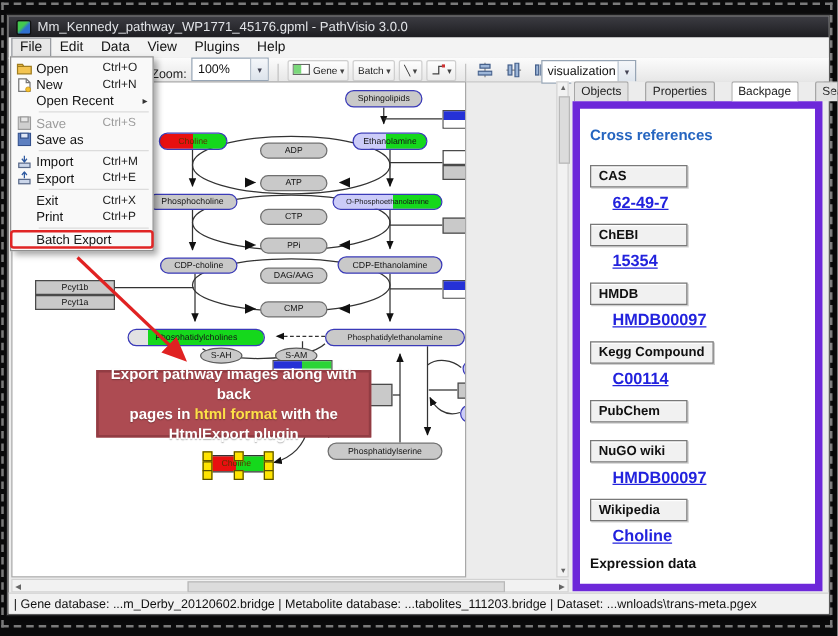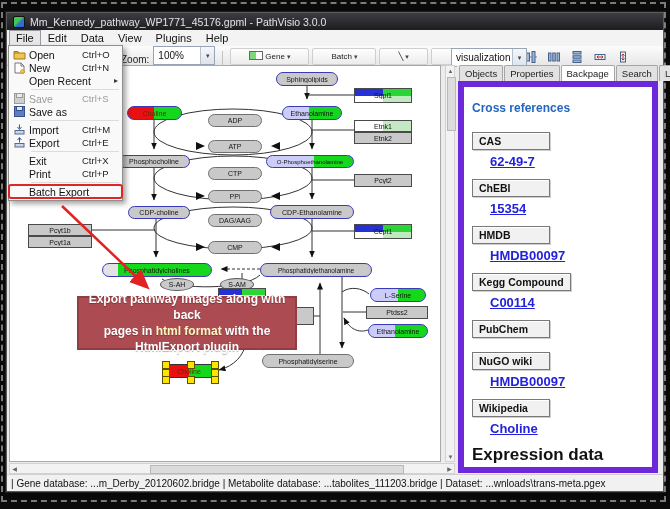--- a/index.html
+++ b/index.html
@@ -25,76 +25,76 @@
        background:linear-gradient(#fcfcfc,#e7e7e7);border-bottom:1px solid #c7c7c7;
        display:flex;align-items:flex-end;font-size:10px;gap:4px;padding-left:4px;color:#333}
   .tspacer{width:106px;flex:0 0 auto}
   .tlabel{font-size:10px;color:#222}
   .combo{background:#fff;border:1px solid #97a5b5;height:19px;display:flex;align-items:center;
        font-size:10px;padding-left:4px;box-sizing:border-box;color:#111}
   .combo .arrow{margin-left:auto;width:13px;align-self:stretch;display:flex;align-items:center;
        justify-content:center;font-size:7px;color:#445;border-left:1px solid #b7c1cd;
        background:linear-gradient(#f5f7fa,#dde4ec)}
   .zoomc{width:62px}
-  .visc{position:absolute;left:444px;top:2px;width:76px}
-  .tbtn{height:15px;display:flex;align-items:center;gap:2px;padding:0 18px;border:1px solid #cfcfcf;
+  .visc{position:absolute;left:426px;top:2px;width:76px}
+  .tbtn{height:15px;display:flex;align-items:center;gap:2px;padding:0 3px;border:1px solid #cfcfcf;
        border-radius:2px;background:linear-gradient(#fefefe,#ececec);font-size:8px;color:#222}
   .tbtn .caret{font-size:7px;color:#444}
   .tsep{width:1px;height:14px;background:#c2c2c2;margin:0 3px;flex:0 0 auto}
   .aibtn{width:16px;height:15px;display:flex;align-items:center;justify-content:center;border-radius:2px}
   
   .canvas-col{position:absolute;left:2px;top:52px;width:446px;height:397px}
-  .canvas{position:absolute;left:0;top:0;width:432px;height:397px;background:#fff;
+  .canvas{position:absolute;left:0;top:0;width:364px;height:397px;background:#fff;
        border:1px solid #a8a8a8;box-sizing:border-box;overflow:hidden}
   .edges{position:absolute;left:0;top:0;z-index:1}
   .node{position:absolute;display:flex;align-items:center;justify-content:center;
        font-size:7px;color:#141414;box-sizing:border-box;border:1px solid #707070;z-index:2;text-align:center}
   .nlabel{position:relative;z-index:4;white-space:nowrap;overflow:hidden}
   .pill,.pill2{border-radius:7px;background:#c9c9c9}
   .generect{background:#c9c9c9;border-color:#4a4a4a}
   .generow{border-color:#4a4a4a}
   .gene2row{border-color:#4a4a4a;background:#fff}
   .g2top{position:absolute;left:0;top:0;right:0;height:50%;
        background:linear-gradient(90deg,#2531d6 0 50%,#2bd437 50%)}
   .g2bot{position:absolute;left:0;bottom:0;right:0;height:50%;
        background:linear-gradient(90deg,#ffffff 0 50%,#bfe9bf 50%)}
   .oval{border-radius:50%;background:#c9c9c9;border-color:#5a5a5a}
   .selrect{border:1px solid #333}
   .handle{position:absolute;width:6px;height:6px;background:#ffe400;border:1px solid #5a5200;z-index:6}
   .callout{position:absolute;left:67px;top:230px;width:220px;height:54px;background:#ad4b52;
        border:2px solid #923c43;box-sizing:border-box;z-index:10;color:#fff;font-weight:bold;
        font-size:12px;line-height:16px;text-align:center;display:flex;flex-direction:column;
        justify-content:center;text-shadow:0 1px 1px rgba(0,0,0,.3)}
-  .callout .hl{color:#fef9c3}
+  .callout .hl{color:#fde047}
   
   .vscroll{position:absolute;left:436px;top:0;width:10px;height:397px;background:#f2f2f2;
        border:1px solid #d2d2d2;box-sizing:border-box}
   .hscroll{position:absolute;left:2px;top:450px;width:446px;height:11px;background:#f2f2f2;
        border:1px solid #d2d2d2;box-sizing:border-box}
   .sarrow{position:absolute;font-size:6px;color:#666;width:9px;height:9px;display:flex;
        align-items:center;justify-content:center}
   .vthumb{position:absolute;left:1px;top:11px;width:7px;height:52px;background:#dcdcdc;border:1px solid #b8b8b8}
   .hthumb{position:absolute;top:1px;left:140px;width:252px;height:7px;background:#dcdcdc;border:1px solid #b8b8b8}
   
   .side-panel{position:absolute;left:450px;top:52px;width:202px;height:409px;background:#ececec}
-  .ptabs{display:flex;height:16px;align-items:flex-end;padding-left:2px;gap:1px}
+  .ptabs{display:flex;height:16px;align-items:flex-end;padding-left:2px;gap:13px}
   .ptab{font-size:9.5px;padding:2px 5px 2px;background:#e2e2e2;border:1px solid #a6a6a6;
        border-bottom:none;border-radius:2px 2px 0 0;color:#222;white-space:nowrap}
   .ptab.active{background:#fff;position:relative;z-index:2}
   .pbody{position:absolute;left:1px;right:1px;top:16px;bottom:1px;background:#fff;
        border:6px solid #6d28d9;padding:4px 8px;overflow:hidden;box-sizing:border-box}
   .xrefh{color:#2565c0;font-weight:bold;font-size:12px;margin:10px 0 16px 0}
   .xsec{margin-bottom:9px}
   .xbox{display:inline-block;min-width:78px;box-sizing:border-box;border:1px solid #787878;
        background:#f1f1f1;box-shadow:inset 0 1px 0 #fff,1px 1px 0 #cfcfcf;font-weight:bold;
        font-size:10.5px;padding:2px 6px;margin-bottom:4px;white-space:nowrap;color:#111}
   .xval{font-size:13px;font-weight:bold;margin-left:18px;display:block}
   a.xval{color:#2222dd;text-decoration:underline;width:max-content}
   .xval.plain{font-weight:normal;color:#111}
-  .exprh{font-weight:bold;font-size:17px;margin-top:2px;color:#111}
+  .exprh{font-weight:bold;font-size:11px;margin-top:2px;color:#111}
   
   .statusbar{position:absolute;left:0;right:0;top:461px;height:16px;background:#f1f1f1;
        border-top:1px solid #cfcfcf;font-size:10px;display:flex;align-items:center;
        padding-left:4px;color:#111;white-space:nowrap;overflow:hidden}
   
   .filemenu{position:absolute;left:1px;top:32px;width:113px;background:#f9f9f9;
        border:1px solid #8f8f8f;box-shadow:3px 3px 5px rgba(0,0,0,.35);z-index:40;
        padding:2px 0;font-size:10.5px;color:#111}
   .fitem{height:13px;display:flex;align-items:center;position:relative}
   .fitem .gut{width:20px;display:flex;justify-content:center;align-items:center;flex:0 0 auto}

